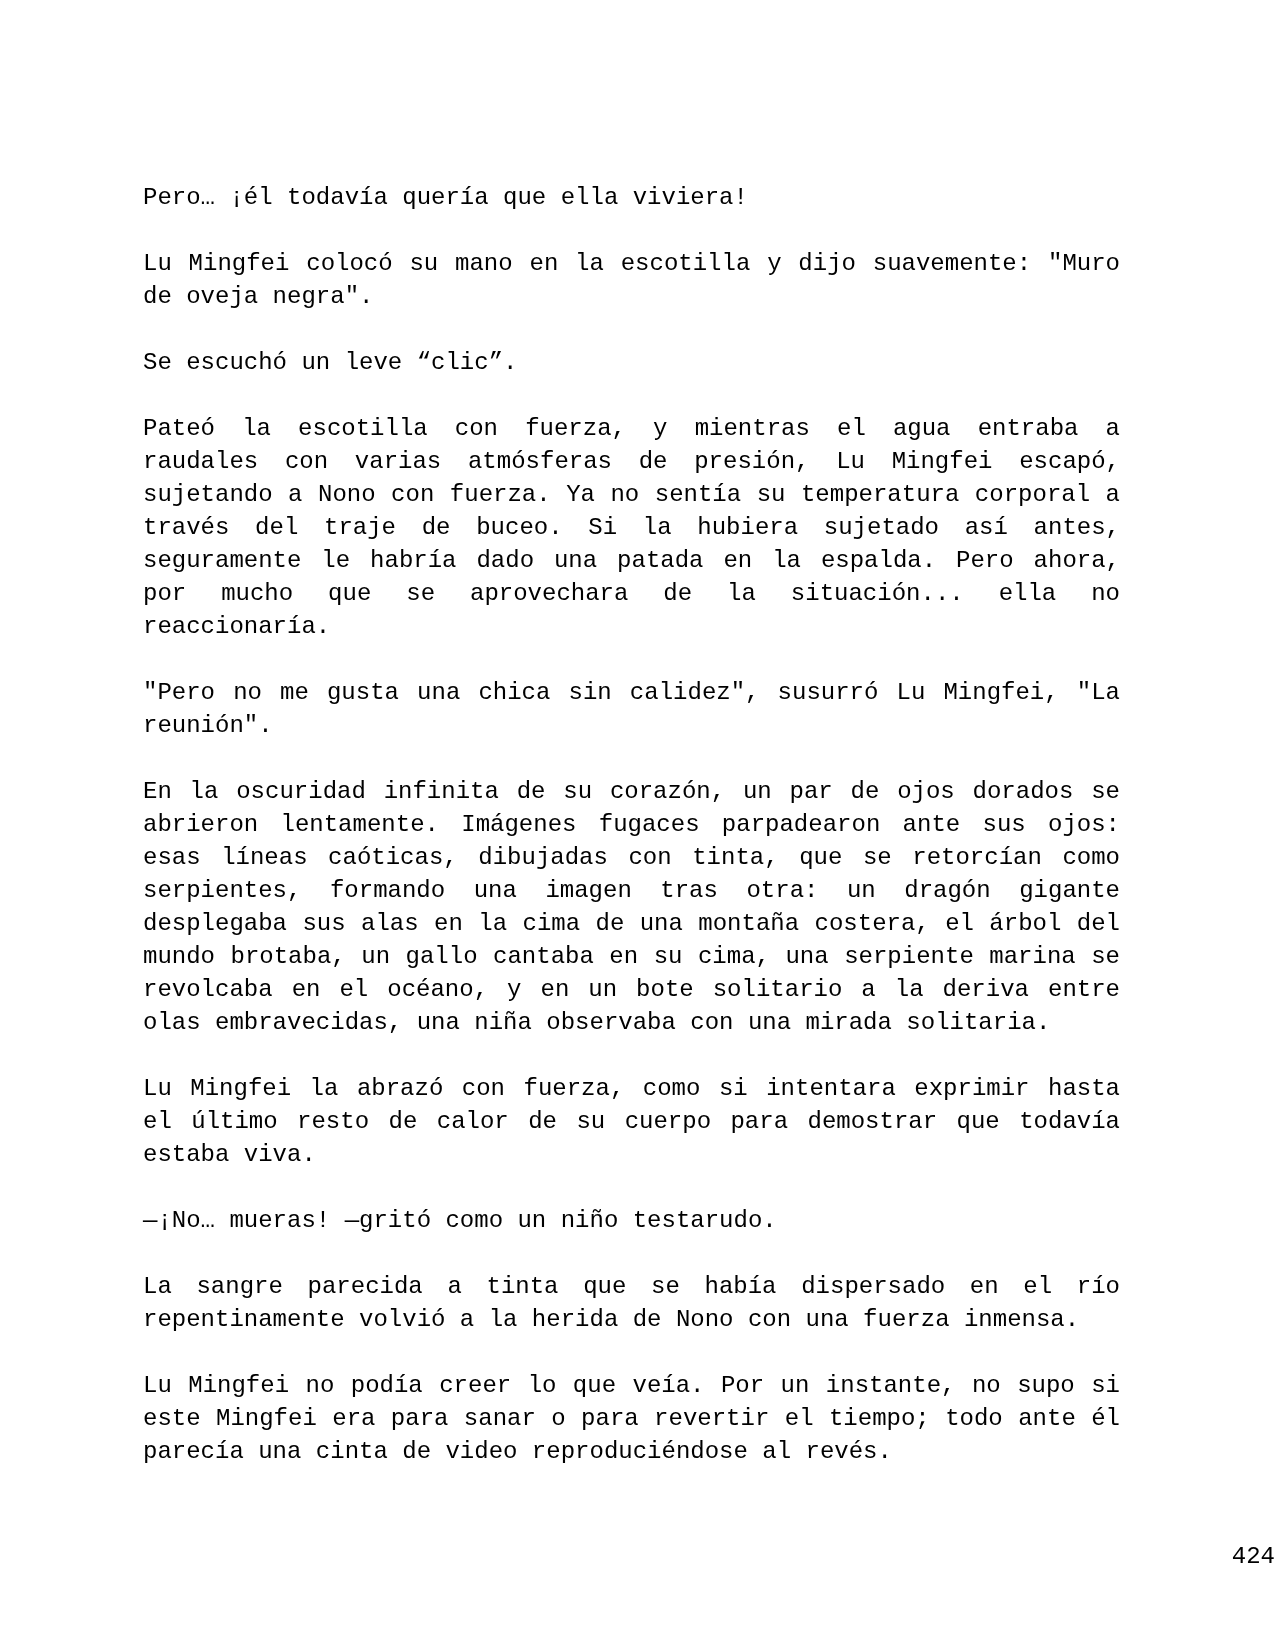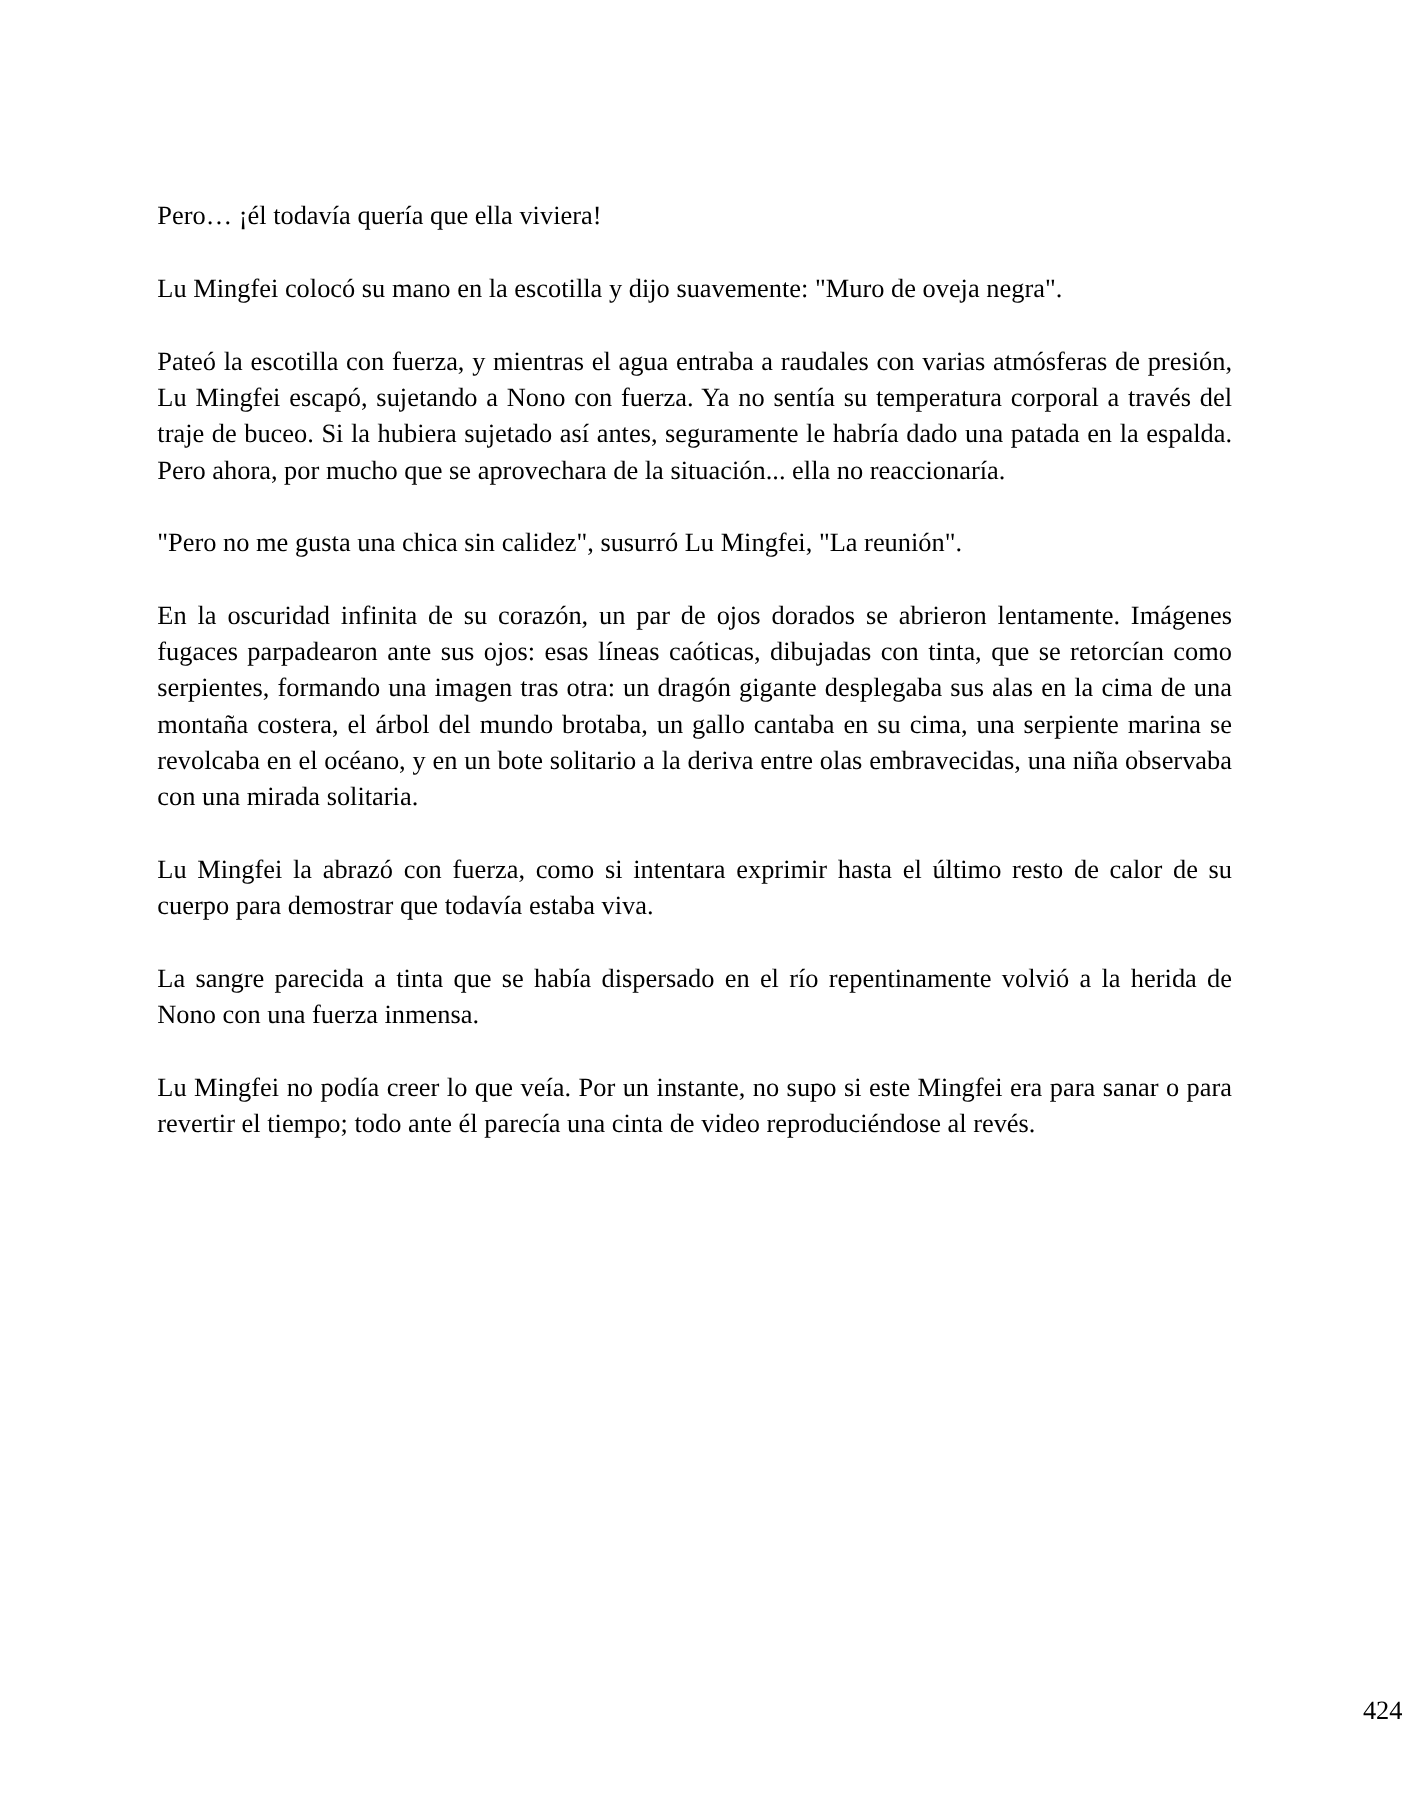--- a/index.html
+++ b/index.html
@@ -7,21 +7,21 @@
     margin: 0;
     padding: 0;
     background: #ffffff;
   }
   .page {
     position: relative;
     width: 1275px;
     height: 1650px;
     background: #ffffff;
     color: #000000;
-    font-family: Liberation Serif, serif;
+    font-family: Liberation Mono, monospace;
     overflow: hidden;
   }
   .content {
     position: absolute;
     top: 181px;
     left: 143px;
     width: 977px;
   }
   .content p {
     margin: 0 0 33px 0;
@@ -40,21 +40,23 @@
     line-height: 33px;
   }
 </style>
 </head>
 <body>
 
 <div class="page">
   <div class="content">
     <p>Pero… ¡él todavía quería que ella viviera!</p>
     <p>Lu Mingfei colocó su mano en la escotilla y dijo suavemente: "Muro de oveja negra".</p>
+    <p>Se escuchó un leve “clic”.</p>
     <p>Pateó la escotilla con fuerza, y mientras el agua entraba a raudales con varias atmósferas de presión, Lu Mingfei escapó, sujetando a Nono con fuerza. Ya no sentía su temperatura corporal a través del traje de buceo. Si la hubiera sujetado así antes, seguramente le habría dado una patada en la espalda. Pero ahora, por mucho que se aprovechara de la situación... ella no reaccionaría.</p>
     <p>"Pero no me gusta una chica sin calidez", susurró Lu Mingfei, "La reunión".</p>
     <p>En la oscuridad infinita de su corazón, un par de ojos dorados se abrieron lentamente. Imágenes fugaces parpadearon ante sus ojos: esas líneas caóticas, dibujadas con tinta, que se retorcían como serpientes, formando una imagen tras otra: un dragón gigante desplegaba sus alas en la cima de una montaña costera, el árbol del mundo brotaba, un gallo cantaba en su cima, una serpiente marina se revolcaba en el océano, y en un bote solitario a la deriva entre olas embravecidas, una niña observaba con una mirada solitaria.</p>
     <p>Lu Mingfei la abrazó con fuerza, como si intentara exprimir hasta el último resto de calor de su cuerpo para demostrar que todavía estaba viva.</p>
+    <p>—¡No… mueras! —gritó como un niño testarudo.</p>
     <p>La sangre parecida a tinta que se había dispersado en el río repentinamente volvió a la herida de Nono con una fuerza inmensa.</p>
     <p>Lu Mingfei no podía creer lo que veía. Por un instante, no supo si este Mingfei era para sanar o para revertir el tiempo; todo ante él parecía una cinta de video reproduciéndose al revés.</p>
   </div>
   <div class="page-number">424</div>
 </div>
 
 </body></html>

